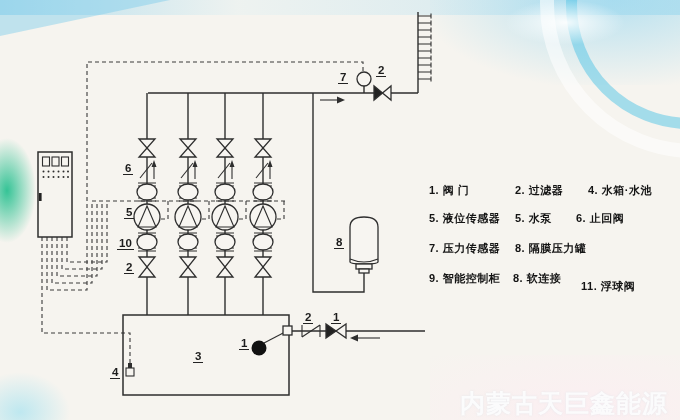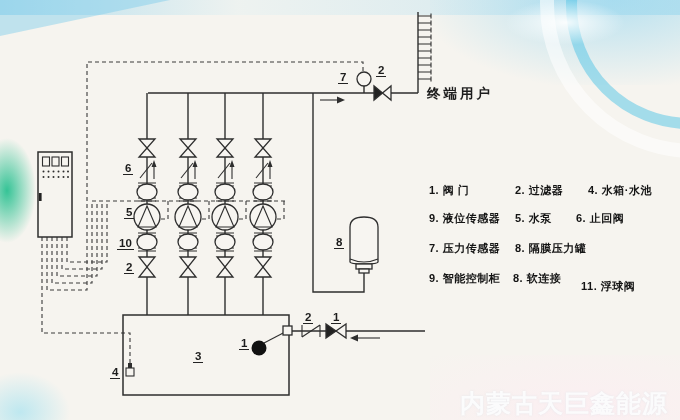--- a/index.html
+++ b/index.html
@@ -249,27 +249,26 @@
   <span class="lbl num" style="left:124px;top:261px">2</span>
   <span class="lbl num" style="left:338px;top:71px">7</span>
   <span class="lbl num" style="left:376px;top:64px">2</span>
   <span class="lbl num" style="left:334px;top:236px">8</span>
   <span class="lbl num" style="left:193px;top:350px">3</span>
   <span class="lbl num" style="left:110px;top:366px">4</span>
   <span class="lbl num" style="left:239px;top:337px">1</span>
   <span class="lbl num" style="left:303px;top:311px">2</span>
   <span class="lbl num" style="left:331px;top:311px">1</span>
 
-  <span class="lbl big" style="left:427px;top:85px">终端用户</span>
 
   <div>
     <span class="lg" style="left:429px;top:183px">1. 阀  门</span>
     <span class="lg" style="left:515px;top:183px">2. 过滤器</span>
     <span class="lg" style="left:588px;top:183px">4. 水箱·水池</span>
-    <span class="lg" style="left:429px;top:211px">9. 液位传感器</span>
+    <span class="lg" style="left:429px;top:211px">5. 液位传感器</span>
     <span class="lg" style="left:515px;top:211px">5. 水泵</span>
     <span class="lg" style="left:576px;top:211px">6. 止回阀</span>
     <span class="lg" style="left:429px;top:241px">7. 压力传感器</span>
     <span class="lg" style="left:515px;top:241px">8. 隔膜压力罐</span>
     <span class="lg" style="left:429px;top:271px">9. 智能控制柜</span>
     <span class="lg" style="left:513px;top:271px">8. 软连接</span>
     <span class="lg" style="left:581px;top:279px">11. 浮球阀</span>
   </div>
 
   <div class="watermark">内蒙古天巨鑫能源</div>

